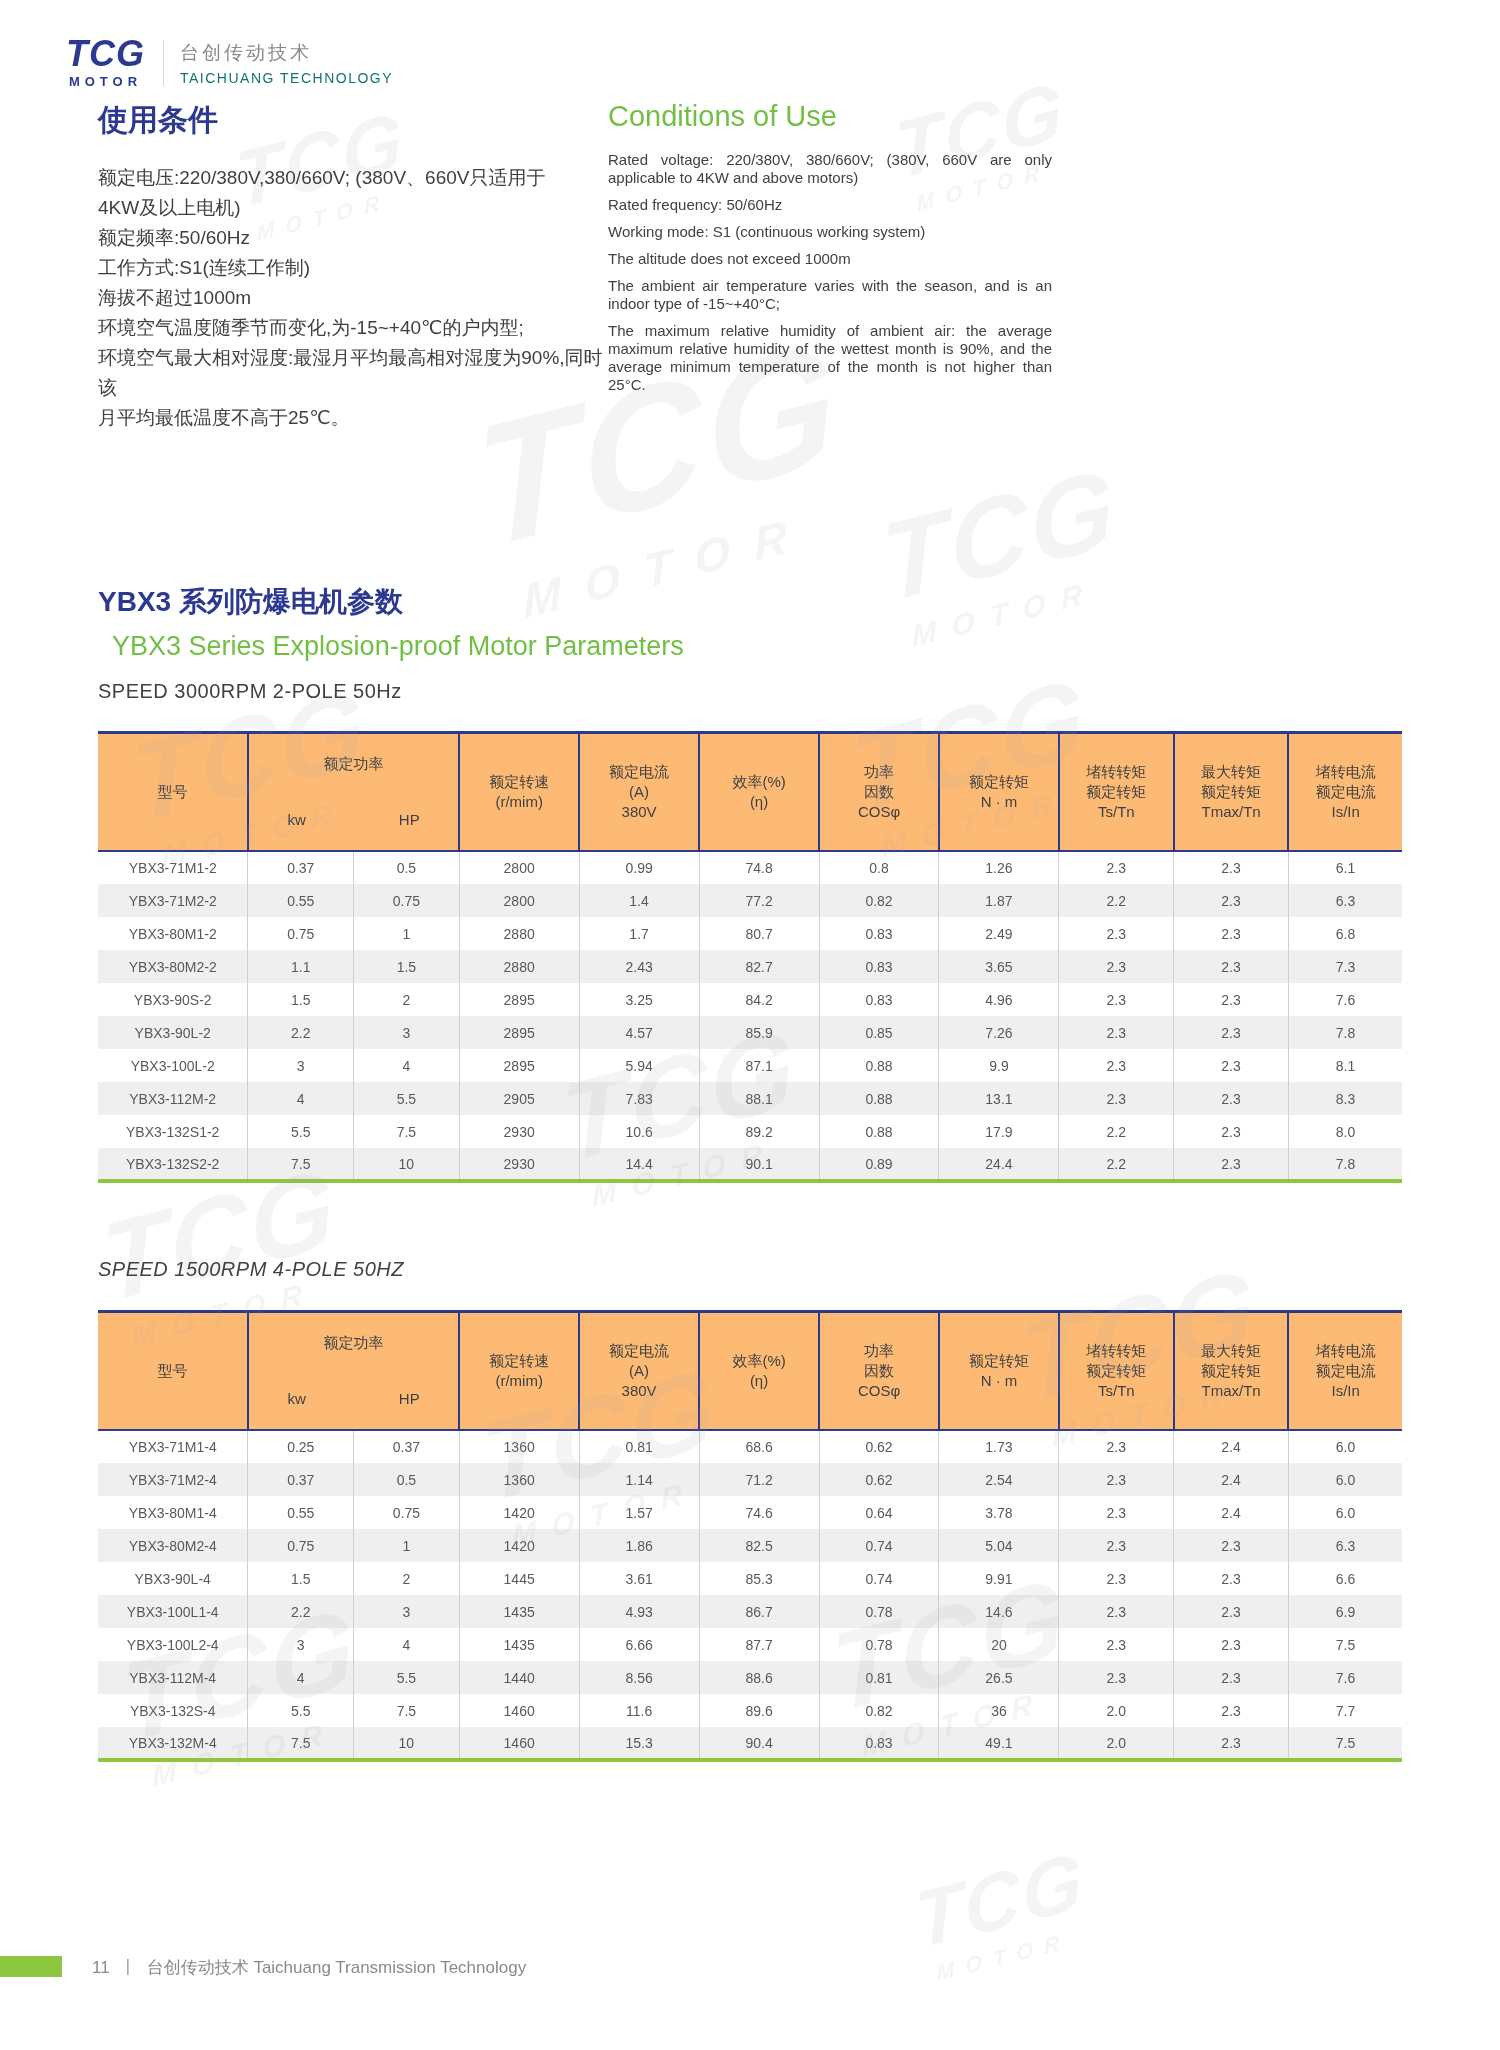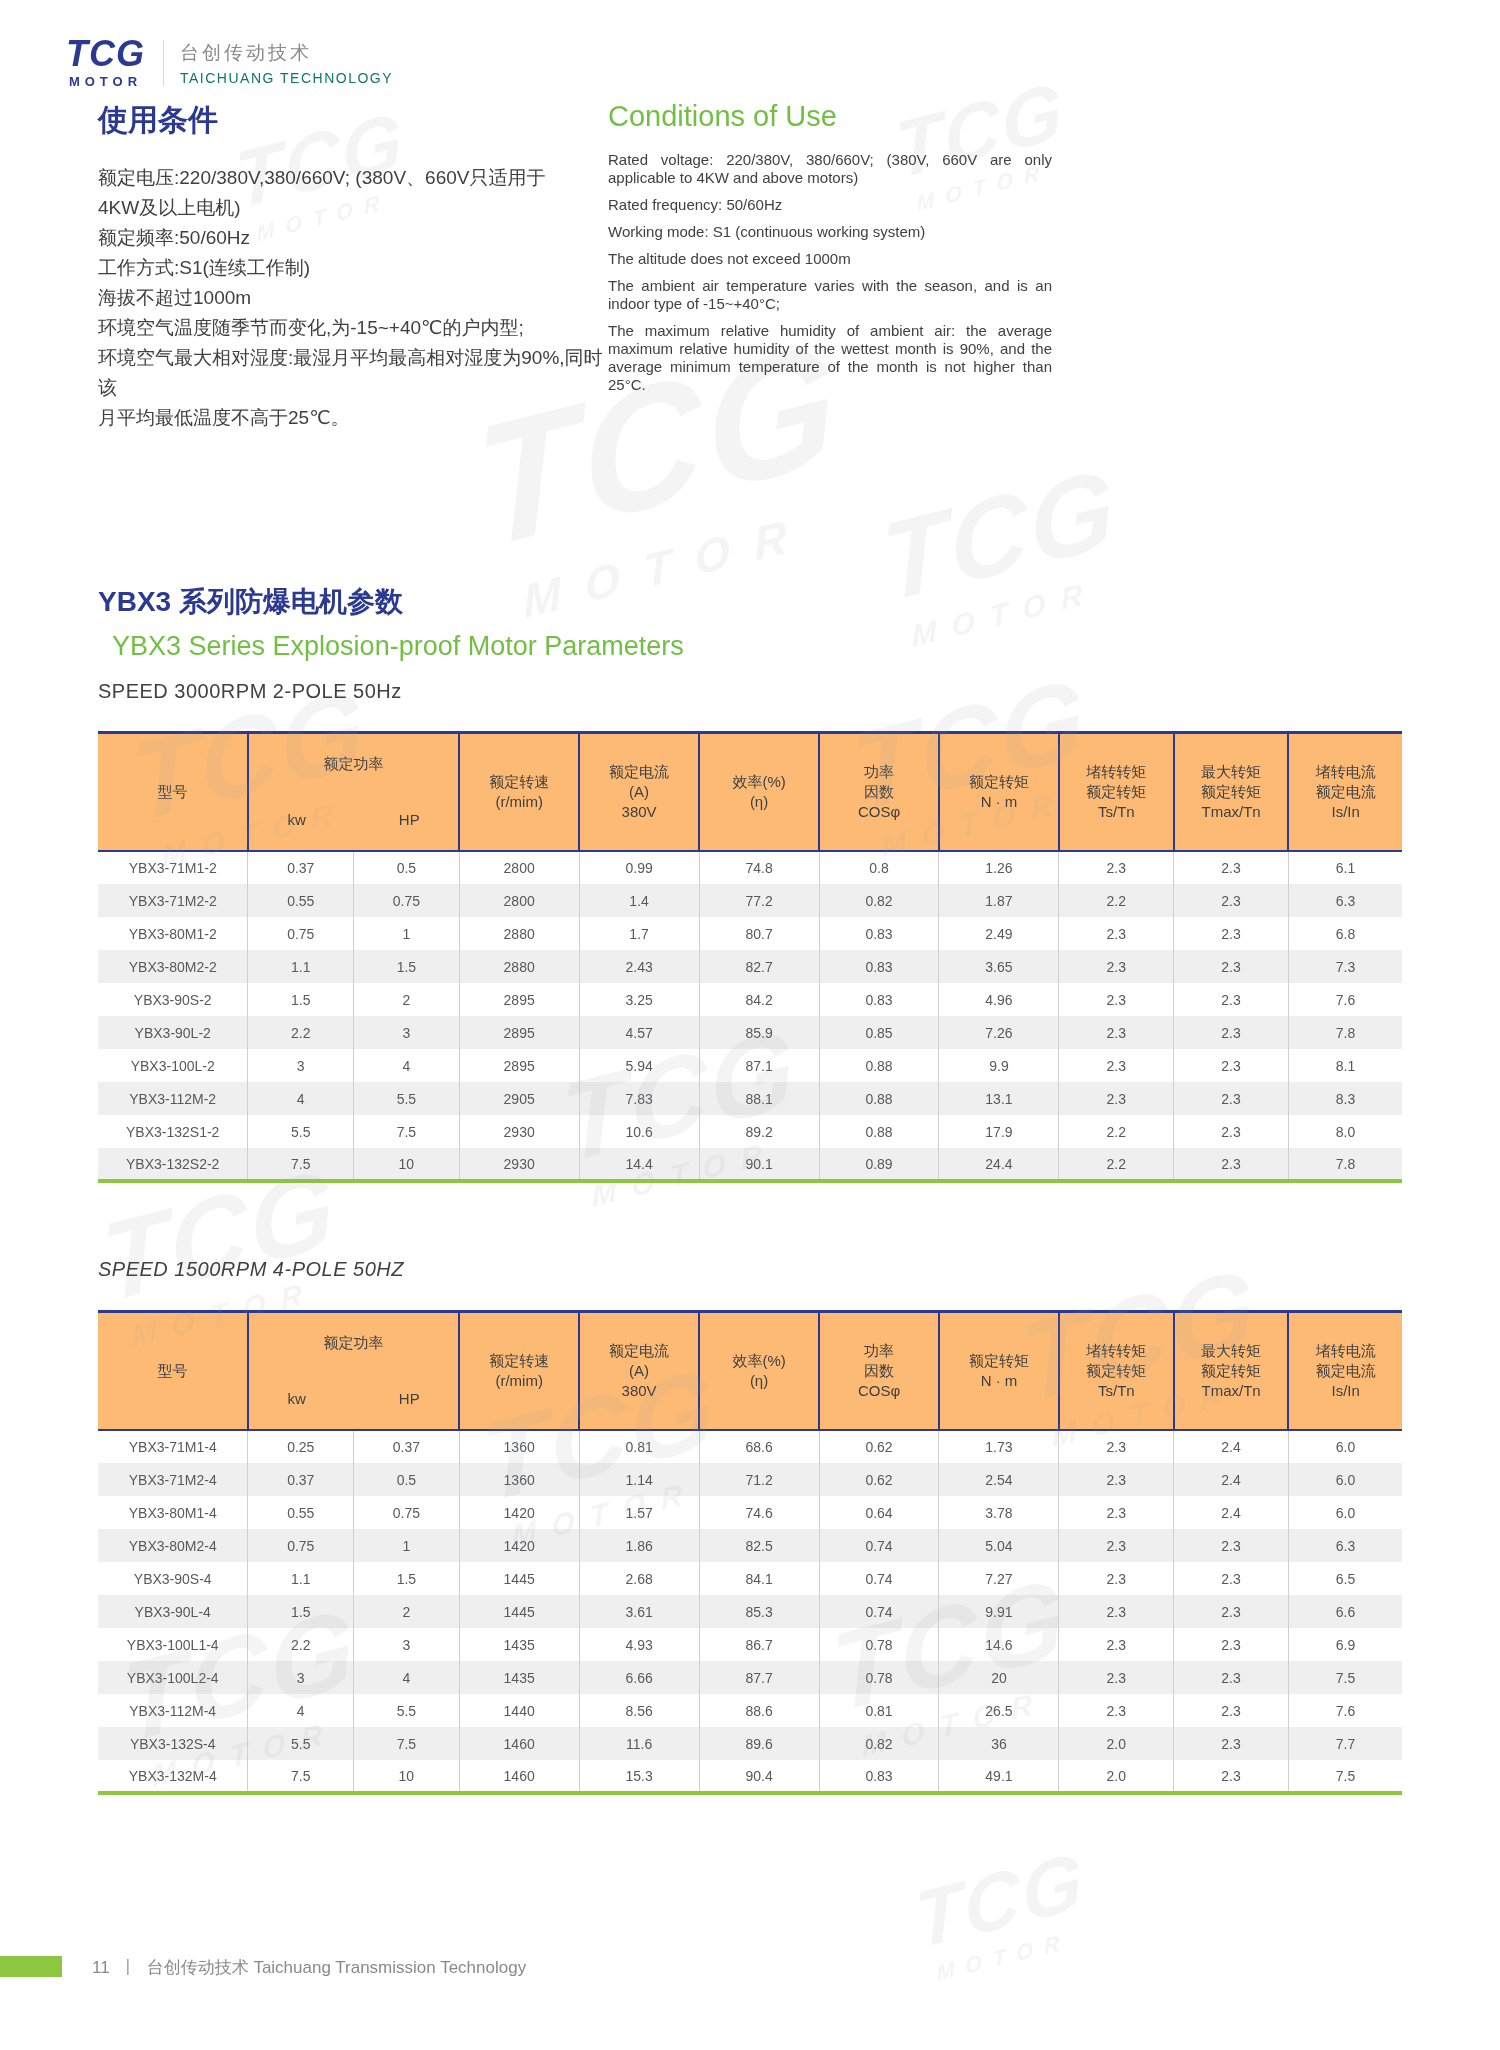--- a/index.html
+++ b/index.html
@@ -444,33 +444,20 @@
             <td>1420</td>
             <td>1.86</td>
             <td>82.5</td>
             <td>0.74</td>
             <td>5.04</td>
             <td>2.3</td>
             <td>2.3</td>
             <td>6.3</td>
           </tr>
           <tr>
-            <td>YBX3-90S-4</td>
-            <td>1.1</td>
-            <td>1.5</td>
-            <td>1445</td>
-            <td>2.68</td>
-            <td>84.1</td>
-            <td>0.74</td>
-            <td>7.27</td>
-            <td>2.3</td>
-            <td>2.3</td>
-            <td>6.5</td>
-          </tr>
-          <tr>
             <td>YBX3-90L-4</td>
             <td>1.5</td>
             <td>2</td>
             <td>1445</td>
             <td>3.61</td>
             <td>85.3</td>
             <td>0.74</td>
             <td>9.91</td>
             <td>2.3</td>
             <td>2.3</td>

